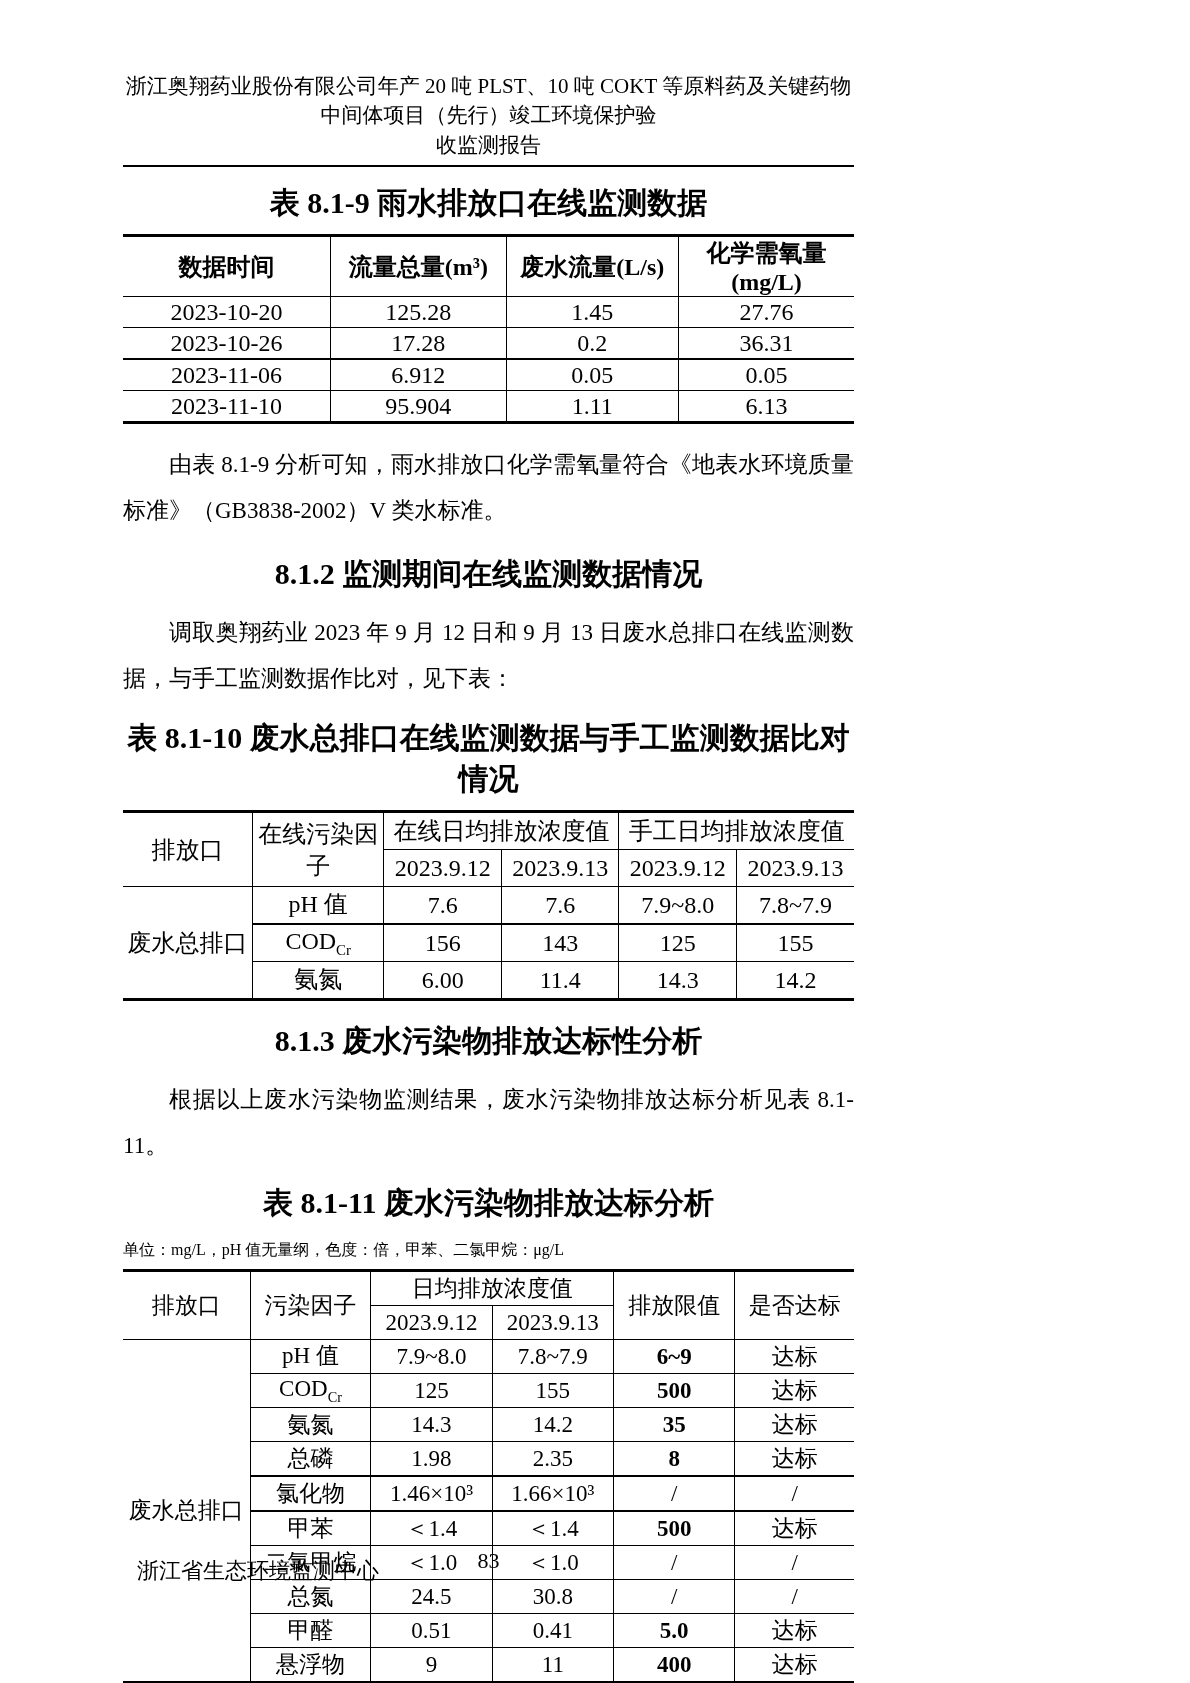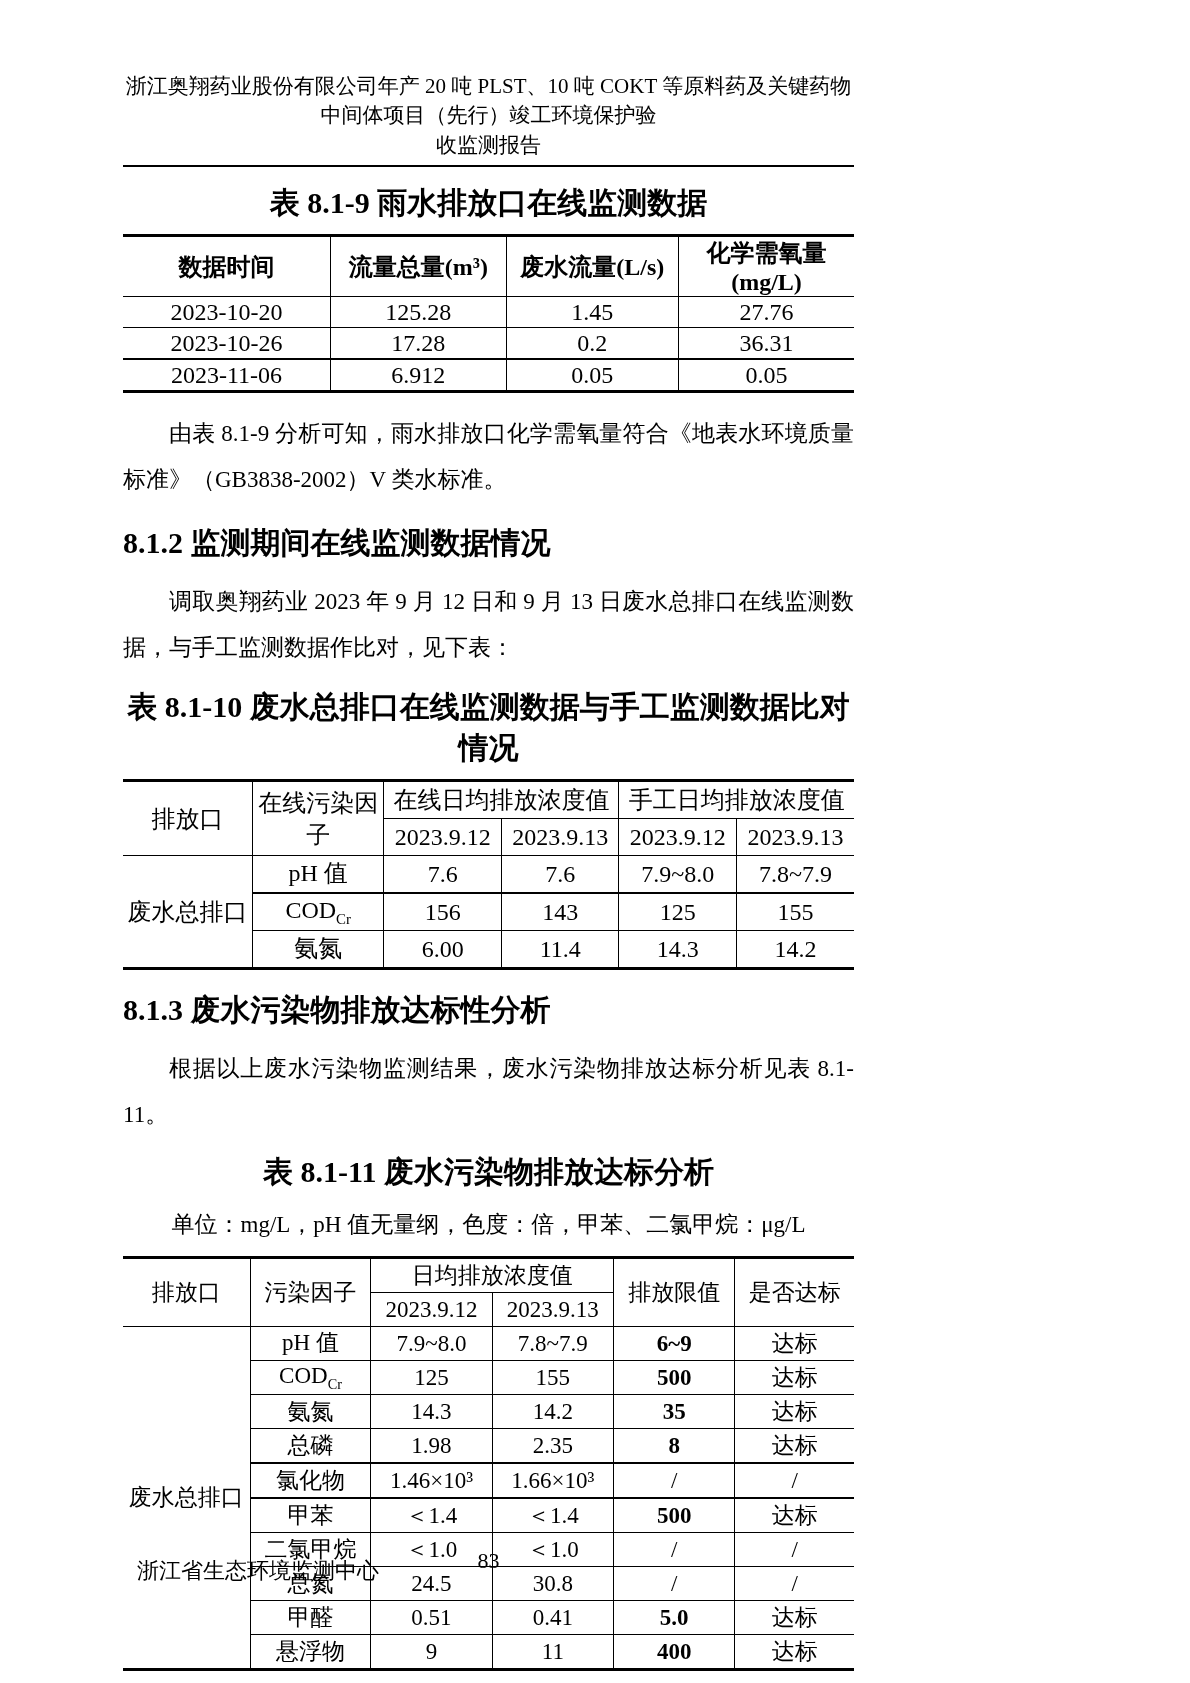--- a/index.html
+++ b/index.html
@@ -20,21 +20,21 @@
   }
   .tbl-title {
     text-align:center; font-weight:bold; font-size:30px;
     margin:16px 0 10px 0;
   }
   .para {
     font-size:23px; line-height:2.0; text-align:justify;
     text-indent:2em; margin:18px 0 0 0;
   }
   .heading {
-    font-size:30px; font-weight:bold; margin:22px 0 0 0; line-height:1.2;
+    font-size:30px; font-weight:bold; margin:22px 0 0 0; line-height:1.2;text-align:center;
   }
   table.t {
     width:100%; border-collapse:collapse; table-layout:fixed;
     border-top:3px solid #000; border-bottom:3px solid #000;
   }
   table.t td, table.t th {
     border:1px solid #000;
     text-align:center; vertical-align:middle;
     padding:0 4px; overflow:hidden;
   }
@@ -45,21 +45,21 @@
   .t9 th { height:32px; }
   .t9 td { height:30px; }
   .t10 { margin-top:10px; font-size:24px; }
   .t10 td { height:36px; }
   .t11 { margin-top:6px; font-size:23px; }
   .t11 td { height:33px; }
   .hd { font-weight:normal; }
   .lim-b { font-weight:bold; }
   sub.subsc { font-size:0.62em; }
   .unit-note {
-    font-size:23px; text-align:center; margin:16px 0 16px 0;
+    font-size:16px; text-align:left; margin:16px 0 8px 0;
   }
   .t11-title { margin-top:14px; }
   .footer {
     position:absolute; top:1548px; left:123px; right:122px;
     font-size:22px;
   }
   .footer .org { position:absolute; left:14px; top:8px; }
   .footer .pg { position:absolute; left:50%; transform:translateX(-50%); top:0; }
 </style>
 </head>
@@ -98,20 +98,26 @@
       <td class="nl">2023-10-26</td>
       <td>17.28</td>
       <td>0.2</td>
       <td class="nr">36.31</td>
     </tr>
     <tr class="bt2">
       <td class="nl">2023-11-06</td>
       <td>6.912</td>
       <td>0.05</td>
       <td class="nr">0.05</td>
+    </tr>
+    <tr>
+      <td class="nl">2023-11-10</td>
+      <td>95.904</td>
+      <td>1.11</td>
+      <td class="nr">6.13</td>
     </tr>
   </tbody>
     </table>
 
   <p class="para">由表 8.1-9 分析可知，雨水排放口化学需氧量符合《地表水环境质量标准》（GB3838-2002）V 类水标准。</p>
 
   <div class="heading">8.1.2 监测期间在线监测数据情况</div>
 
   <p class="para">调取奥翔药业 2023 年 9 月 12 日和 9 月 13 日废水总排口在线监测数据，与手工监测数据作比对，见下表：</p>
 

